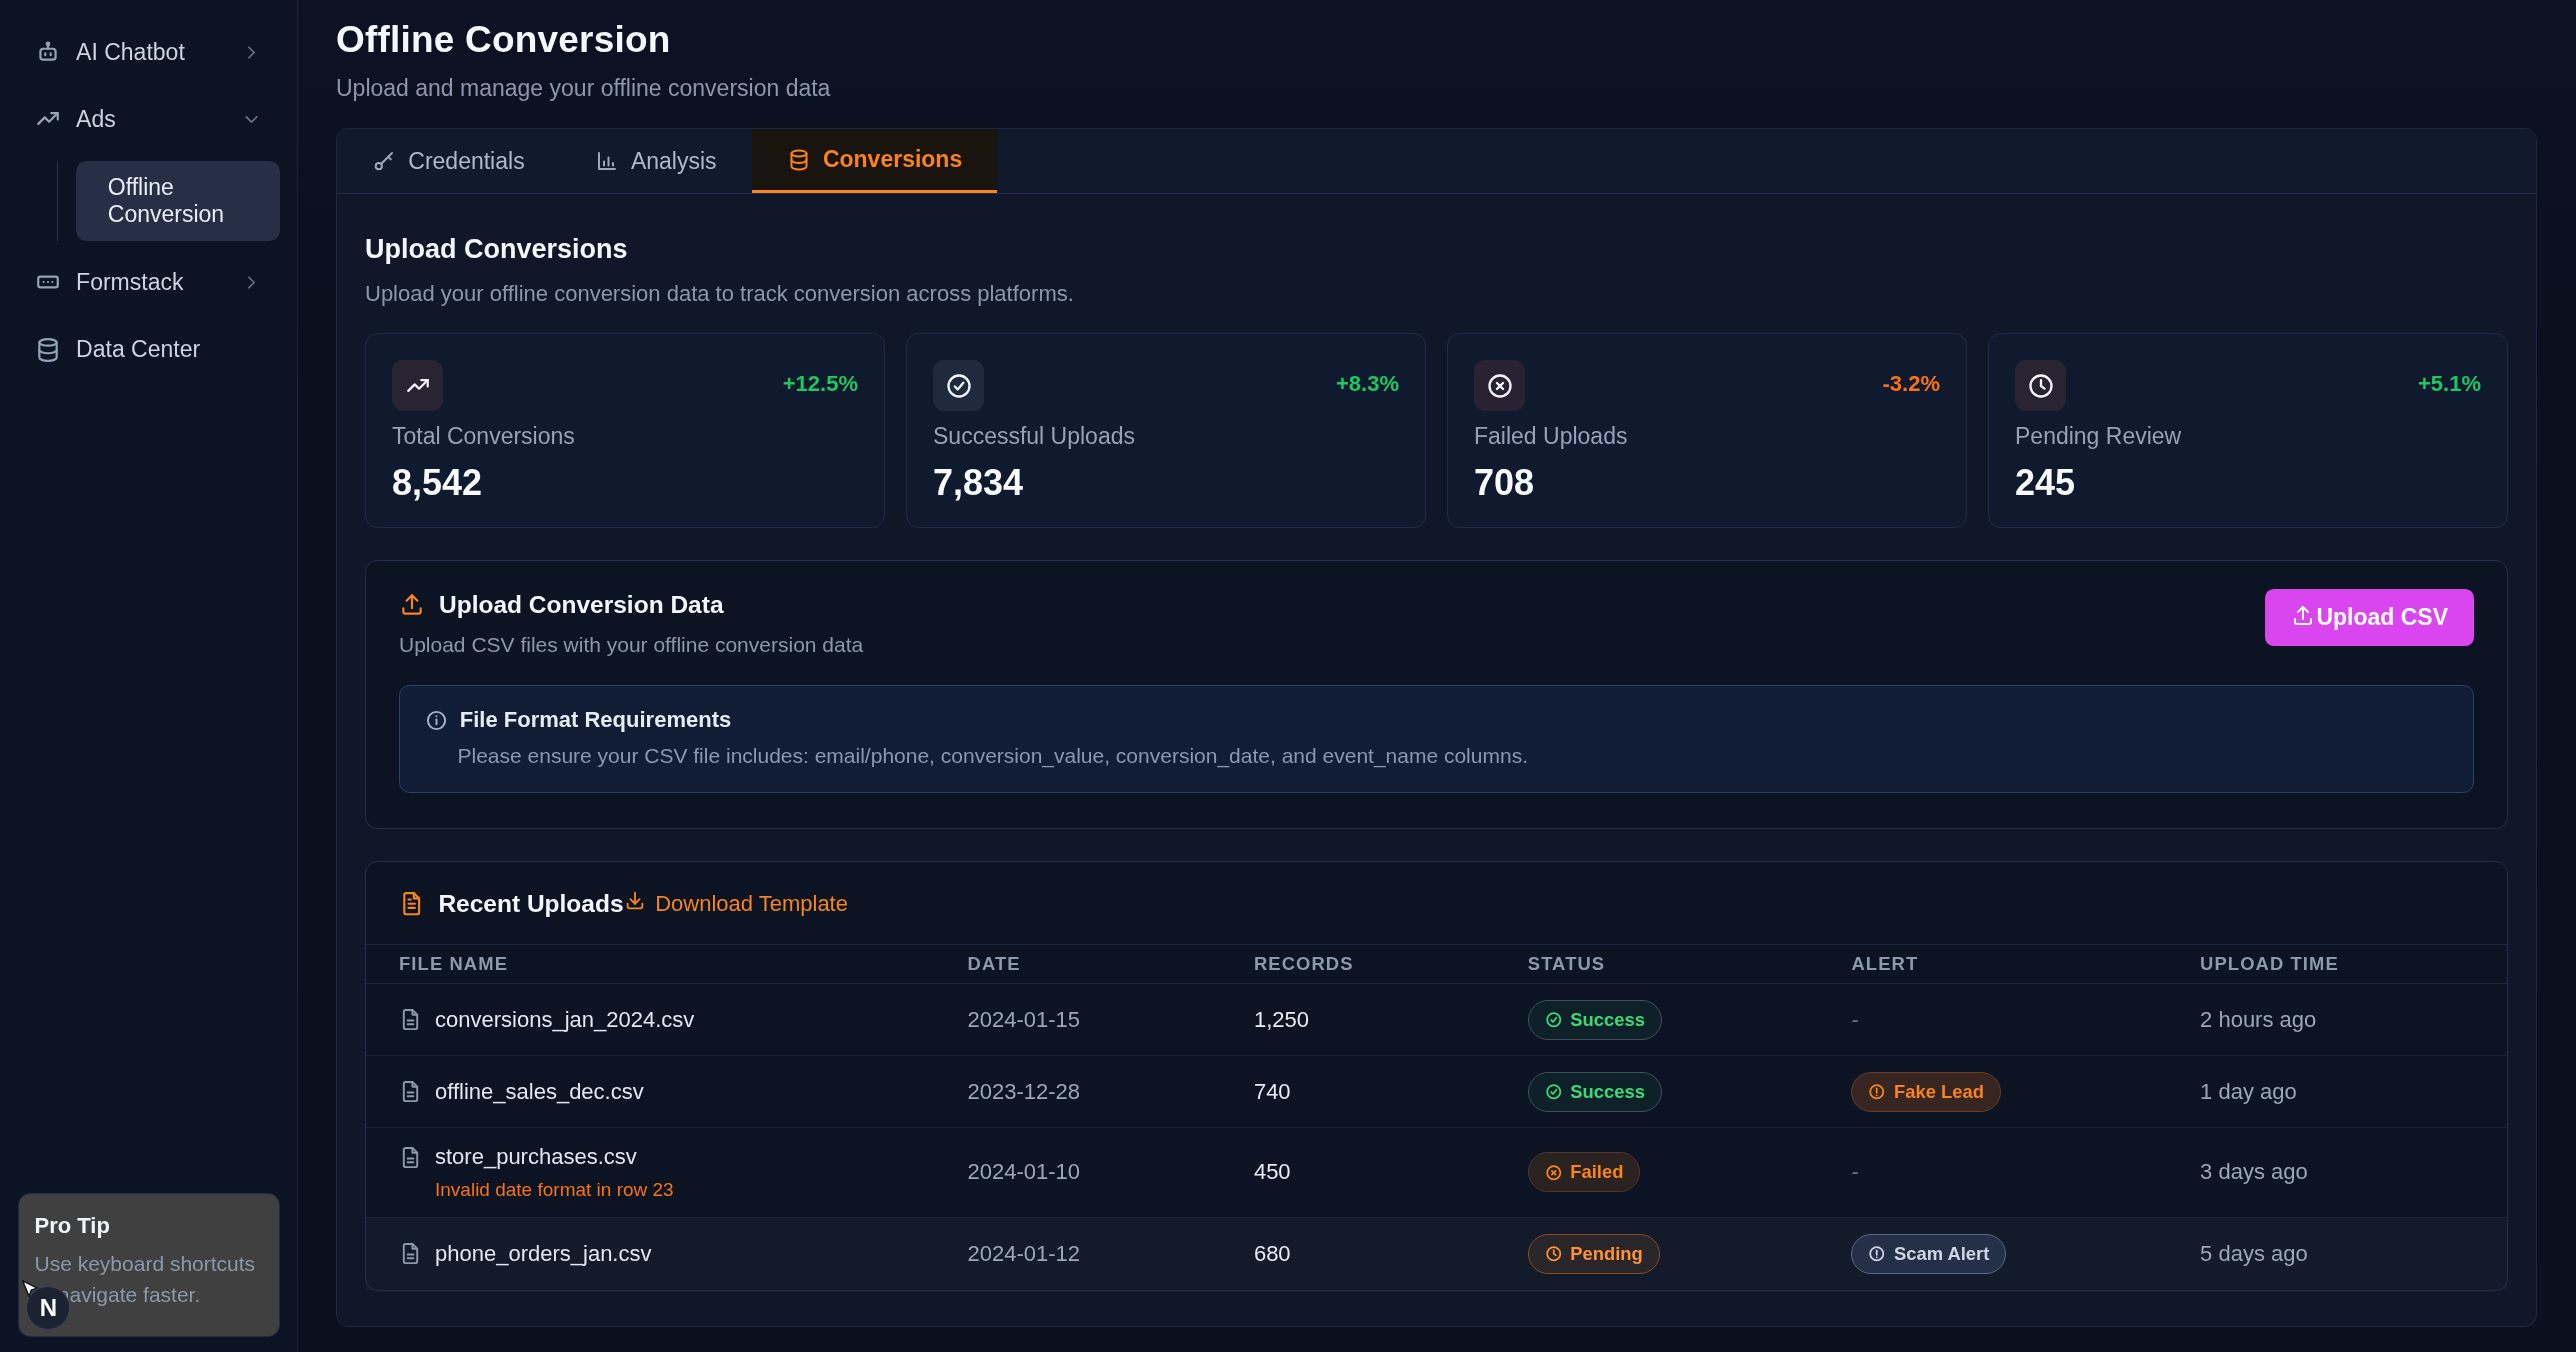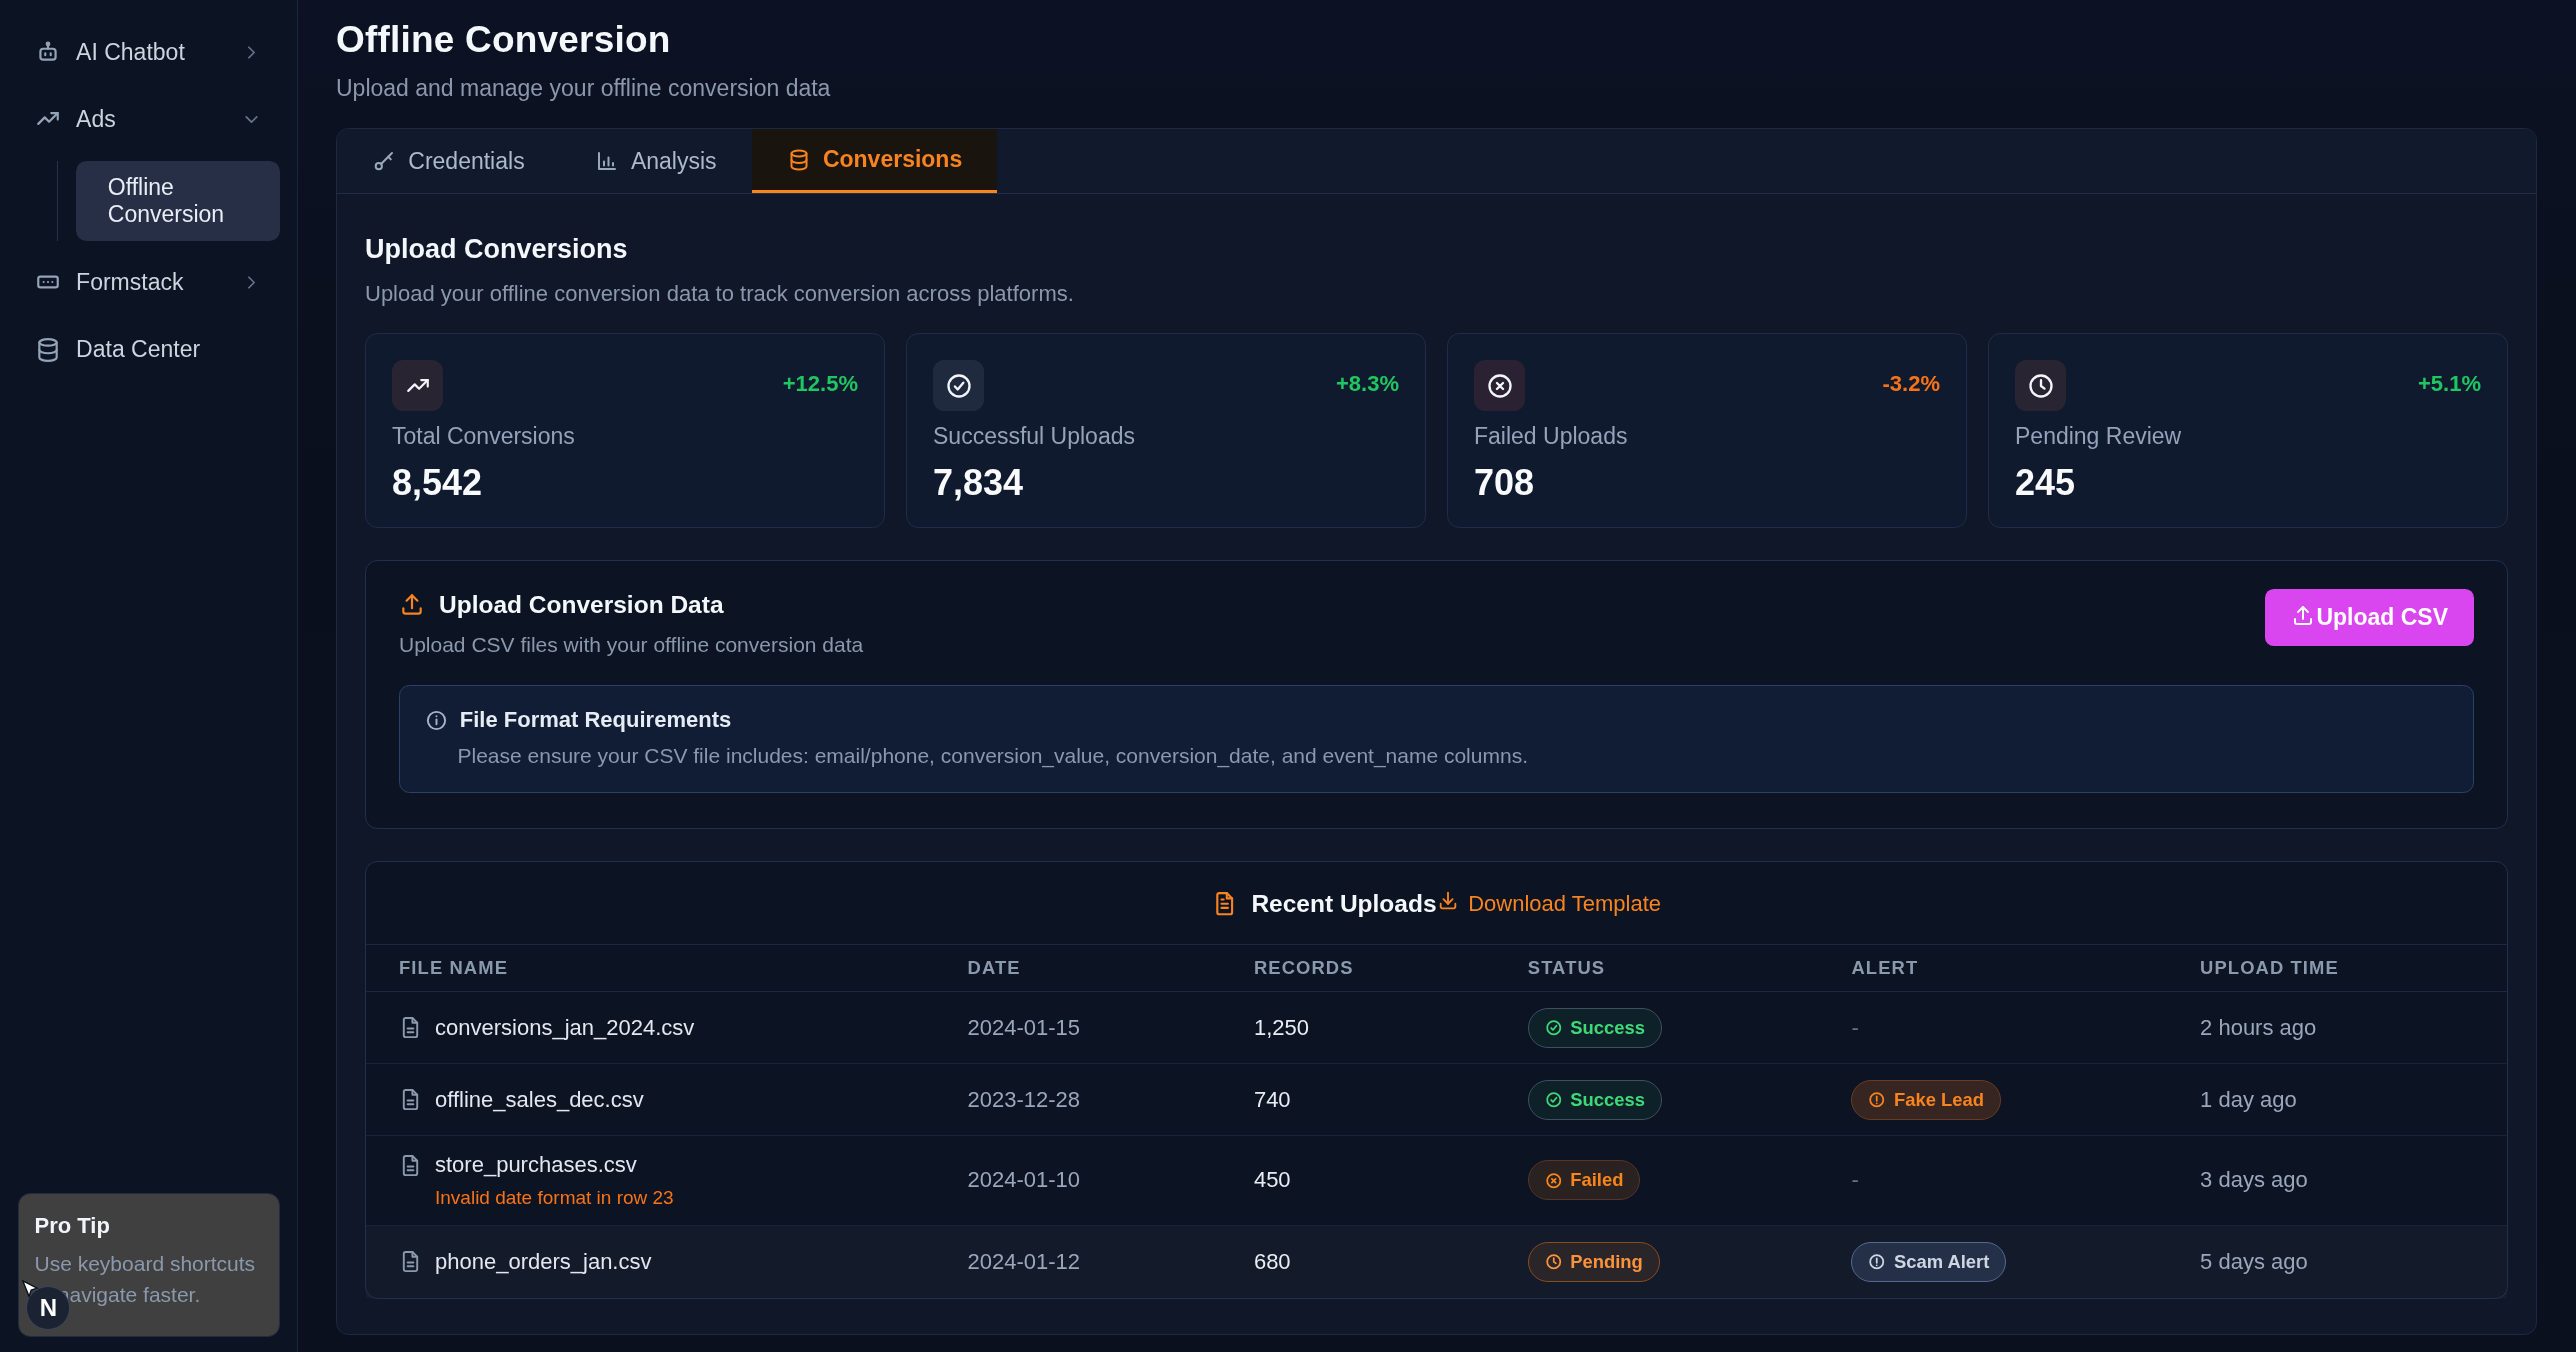--- a/index.html
+++ b/index.html
@@ -136,36 +136,36 @@
     background:#d946ef; color:#ffffff;
     font-size:23px; font-weight:bold;
     border:none; border-radius:8.8px;
     padding:15px 26px; cursor:pointer;
   }
   .btn-primary .icn { display:flex; }
 
   
   .recent-card { padding:0; }
   .recent-head {
-    display:flex; align-items:center; justify-content:center;
+    display:flex; align-items:center; justify-content:flex-start;
     padding:28px 33px 26px 33px;
   }
   .link-accent {
     display:flex; align-items:center; gap:9.6px;
     color:#f9841f; font-size:22px; cursor:pointer; background:none; border:none;
   }
   .grid-row {
     display:grid;
     grid-template-columns:27.4% 13.8% 13.2% 15.6% 16.8% 13.2%;
     align-items:center;
     padding:0 33px;
   }
   .thead {
     border-top:0.9px solid #1d2942; border-bottom:0.9px solid #1d2942;
-    height:48px;
+    height:40px;
   }
   .th { font-size:18.4px; font-weight:bold; color:#8b99ad; letter-spacing:1.1px; }
   .trow { border-bottom:0.9px solid #182338; min-height:72px; }
   .trow:last-child { border-bottom:none; }
   .trow.hl { background:rgba(148,163,184,0.05); }
   .fcell { display:flex; align-items:center; gap:13px; padding:16px 0; }
   .fcell .icn { display:flex; color:#8b99ad; flex:0 0 auto; }
   .fname { font-size:22px; color:#e2e8f0; }
   .ferr { font-size:19px; color:#f97316; margin-top:8.8px; }
   .cell { font-size:22px; color:#9aa7ba; }

